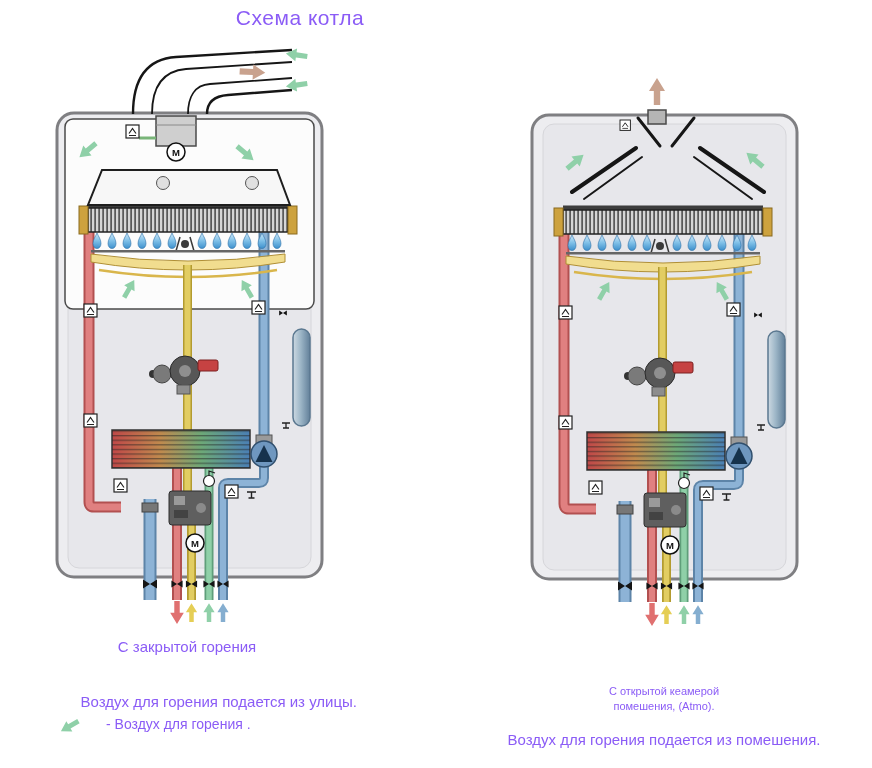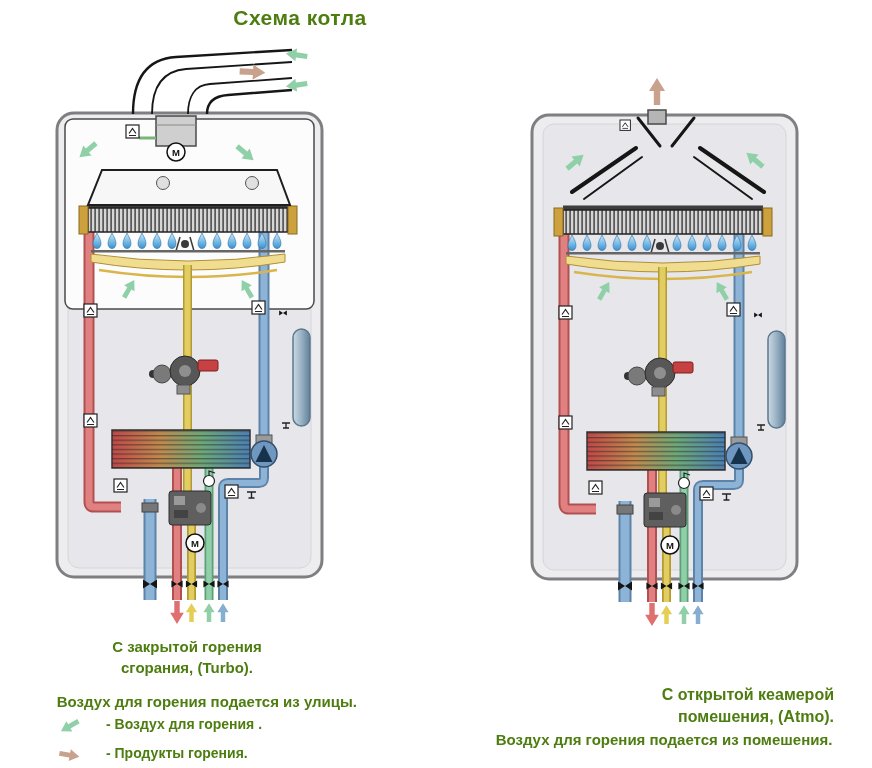--- a/index.html
+++ b/index.html
@@ -1,23 +1,23 @@
 <!DOCTYPE html>
 <html><head>
 <meta charset="utf-8">
 <style>
   html,body{margin:0;padding:0;background:#ffffff;}
   #page{position:relative;width:872px;height:768px;background:#ffffff;overflow:hidden;
         font-family:"Liberation Sans",sans-serif;color:#13131c;}
   #diagram{position:absolute;left:0;top:0;}
-  .txt{position:absolute;font-weight:bold;color:#4d7c0f;}
+  .txt{position:absolute;font-weight:normal;color:#8b5cf6;}
   #title{left:0;top:6px;width:600px;text-align:center;font-size:21px;letter-spacing:.5px;}
   #cap-left{left:37px;top:636px;width:300px;text-align:center;font-size:15px;line-height:1.4;}
   #desc-left{left:17px;top:693px;width:340px;text-align:right;font-size:15px;}
-  #cap-right{left:494px;top:684px;width:340px;text-align:right;font-size:16px;line-height:1.4;}
+  #cap-right{left:494px;top:684px;width:340px;text-align:center;font-size:11px;line-height:1.4;}
   #desc-right{left:472px;top:731px;width:384px;text-align:center;font-size:15px;}
   #legend{left:57px;top:716px;font-size:14px;}
   .legend-row{display:flex;align-items:flex-start;gap:23px;margin-bottom:9px;}
   .legend-icon{width:26px;height:20px;flex:0 0 26px;}
   .mtext{font:bold 9.5px "Liberation Sans",sans-serif;fill:#111;text-anchor:middle;}
 </style>
 </head>
 <body>
 
 <div id="page">
@@ -243,38 +243,31 @@
       <use href="#blockArrow" transform="translate(43,47) rotate(-40) scale(0.8)" fill="#8fd0a8"></use>
       <use href="#blockArrow" transform="translate(223,45) rotate(-140) scale(0.8)" fill="#8fd0a8"></use>
     </g>
   </g>
 </svg>
 
 <div id="title" class="txt">Схема котла</div>
 
 <div id="cap-left" class="txt">
   <div>С закрытой горения</div>
-  <div>сгорания, (Turbo).</div>
 </div>
 <div id="desc-left" class="txt">Воздух для горения подается из улицы.</div>
 
 <div id="cap-right" class="txt">
   <div>С открытой кеамерой</div>
   <div>помешения, (Atmo).</div>
 </div>
 <div id="desc-right" class="txt">Воздух для горения подается из помешения.</div>
 
 <div id="legend" class="txt">
   <div class="legend-row">
     <svg class="legend-icon" viewBox="0 0 26 20">
       <use href="#blockArrow" transform="translate(13,10) rotate(150) scale(0.75)" fill="#8fd0a8"></use>
     </svg>
     <span>- Воздух для горения .</span>
   </div>
-  <div class="legend-row">
-    <svg class="legend-icon" viewBox="0 0 26 20">
-      <use href="#blockArrow" transform="translate(12,10) rotate(10) scale(0.75)" fill="#c9a28e"></use>
-    </svg>
-    <span>- Продукты горения.</span>
-  </div>
 </div>
 
 </div>
 
 </body></html>

